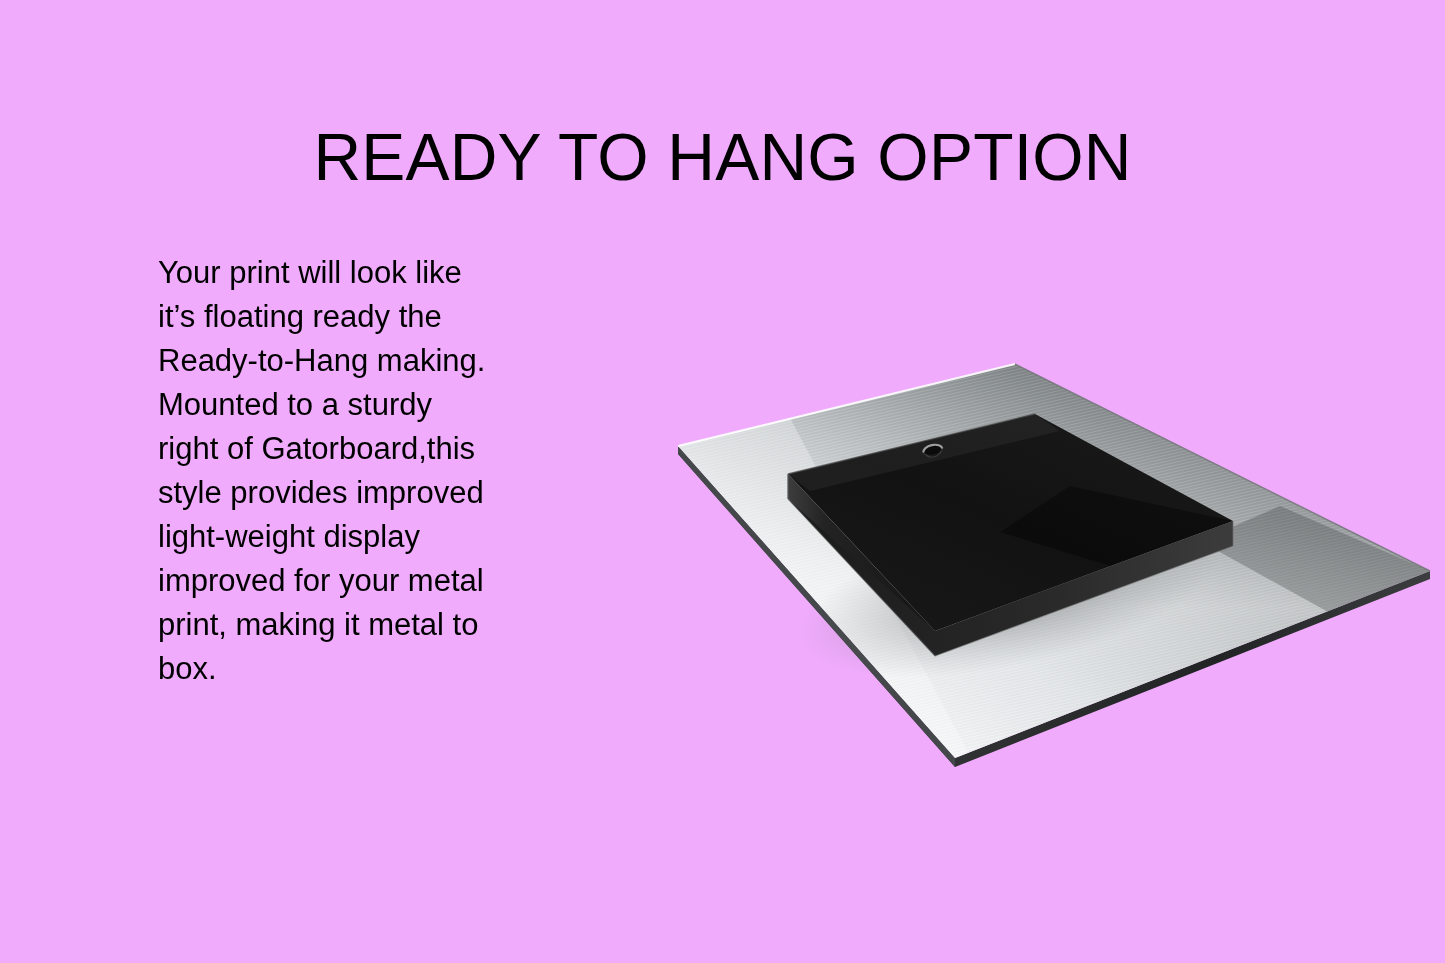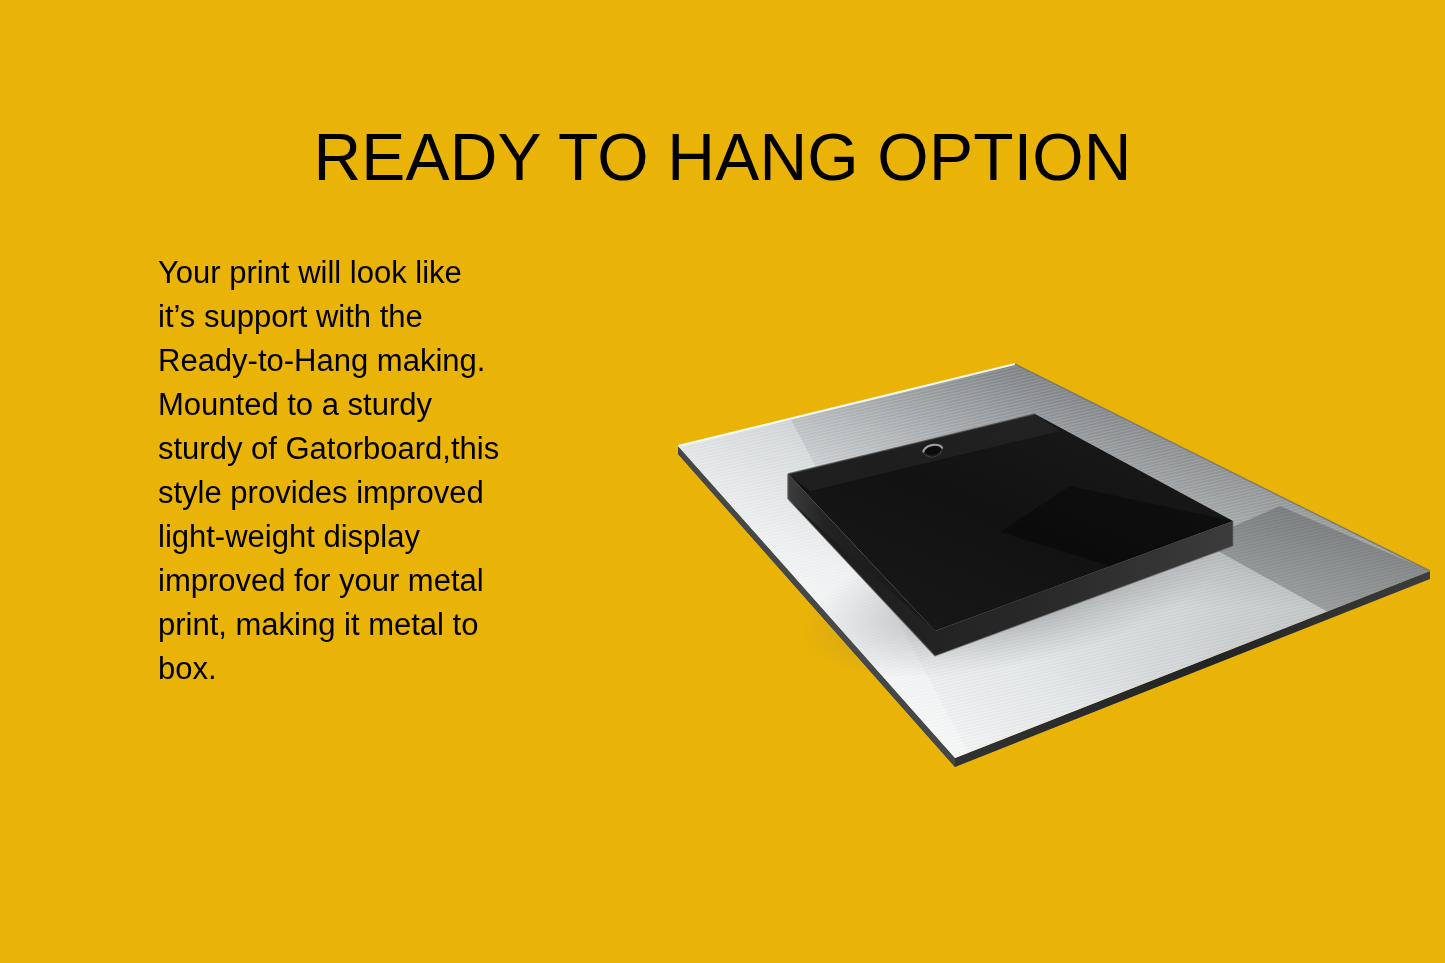--- a/index.html
+++ b/index.html
@@ -4,21 +4,21 @@
 <style>
   html, body {
     margin: 0;
     padding: 0;
     background: #ffffff;
   }
   #slide {
     position: relative;
     width: 1445px;
     height: 963px;
-    background: #eab308;
+    background: #f0abfc;
     overflow: hidden;
     font-family: "Liberation Sans", sans-serif;
   }
 
   
   #slide-title {
     position: absolute;
     left: 0;
     top: 78px;
     width: 1445px;
@@ -65,24 +65,24 @@
 </style>
 </head>
 <body>
 
 <div id="slide">
 
   <h1 id="slide-title">READY TO HANG OPTION</h1>
 
   <div id="body-copy">
     <span class="copy-line">Your print will look like</span>
-    <span class="copy-line">it’s support with the</span>
+    <span class="copy-line">it’s floating ready the</span>
     <span class="copy-line">Ready-to-Hang making.</span>
     <span class="copy-line">Mounted to a sturdy</span>
-    <span class="copy-line">sturdy of Gatorboard,this</span>
+    <span class="copy-line">right of Gatorboard,this</span>
     <span class="copy-line">style provides improved</span>
     <span class="copy-line">light-weight display</span>
     <span class="copy-line">improved for your metal</span>
     <span class="copy-line">print, making it metal to</span>
     <span class="copy-line">box.</span>
   </div>
 
   <figure id="product-figure">
     <svg viewBox="0 0 830 450" xmlns="http://www.w3.org/2000/svg">
       <defs>

